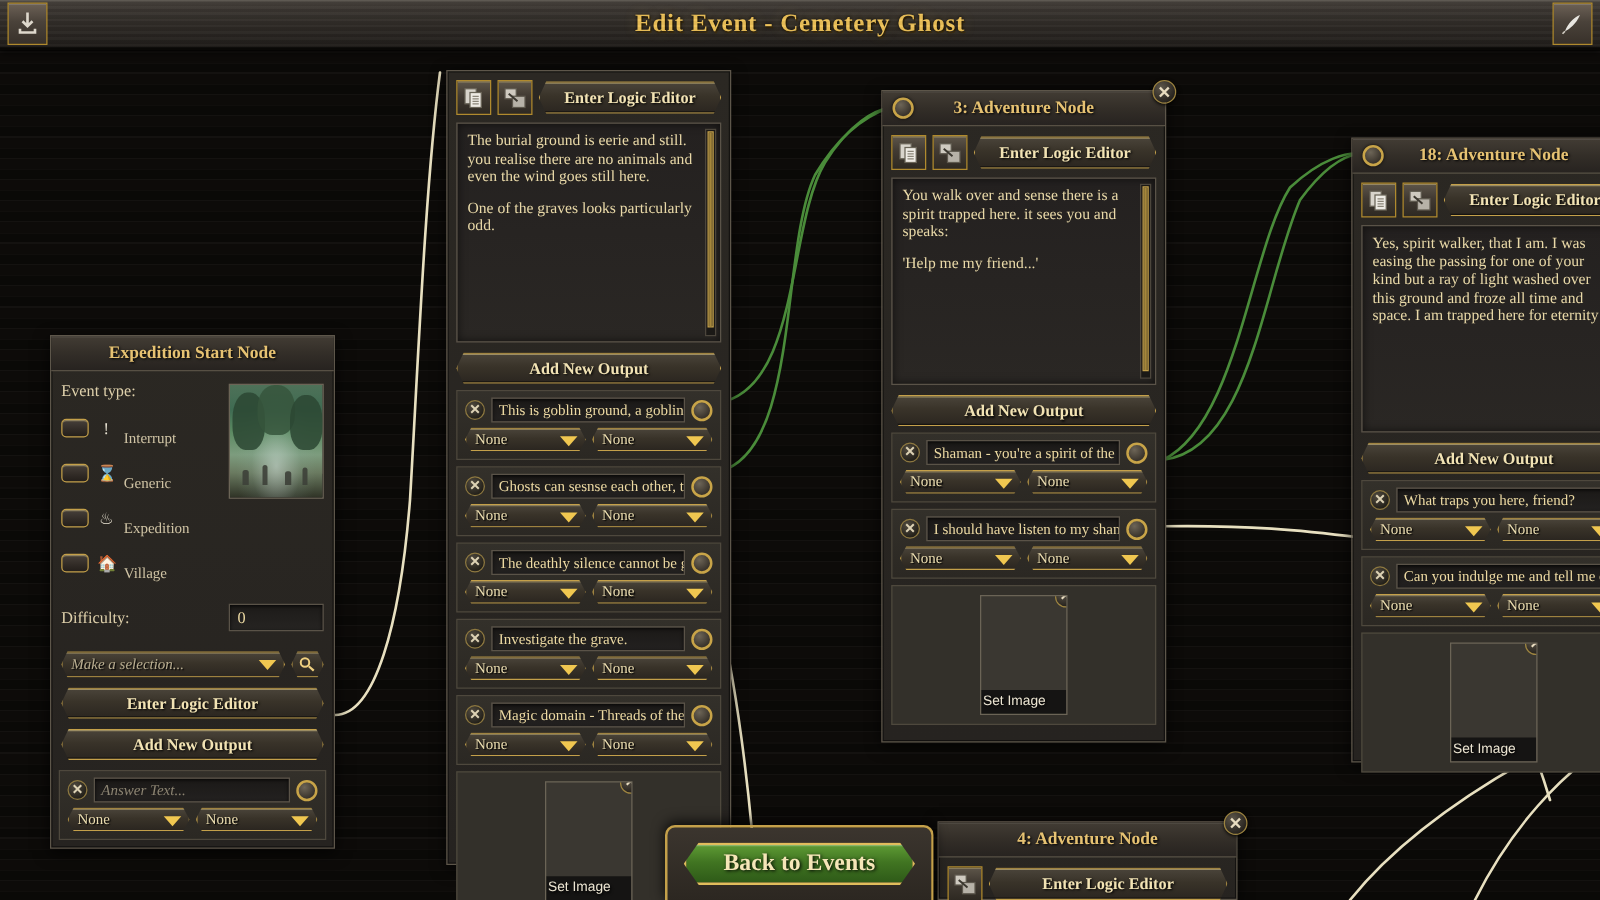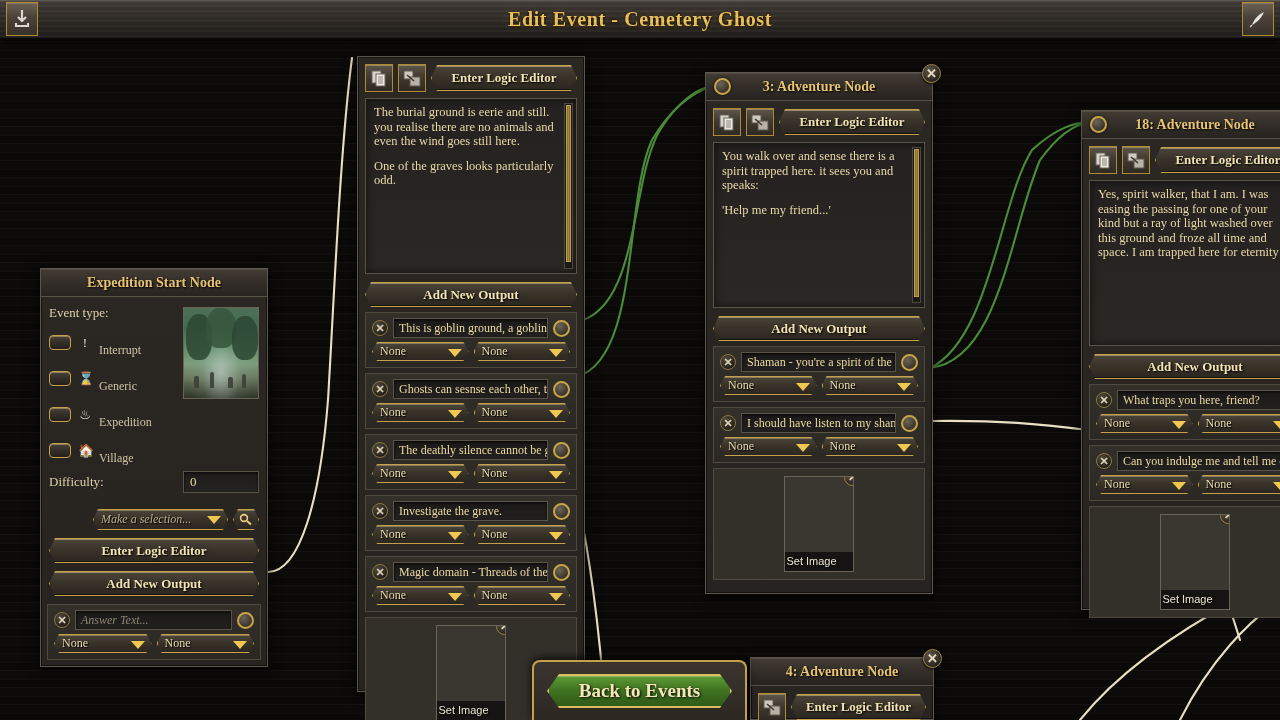--- a/index.html
+++ b/index.html
@@ -362,27 +362,27 @@
           <div class="tree" style="left:48px;top:8px;width:26px;height:44px;"></div>
           <div class="stone" style="left:10px;top:68px;width:5px;height:12px;"></div>
           <div class="stone" style="left:26px;top:64px;width:4px;height:16px;"></div>
           <div class="stone" style="left:44px;top:69px;width:5px;height:11px;"></div>
           <div class="stone" style="left:58px;top:66px;width:4px;height:14px;"></div>
         </div>
         <div class="cap">Set Image</div>
       </div>
     </div>
 
-    <div style="display:flex; align-items:center; gap:8px; margin-top:0;">
+    <div style="display:flex; align-items:center; gap:8px; margin-top:12px;">
       <div class="lbl">Difficulty:</div>
       <div class="numfield" style="width:76px;margin-left:auto;">0</div>
     </div>
 
     <div style="display:flex; gap:5px; margin-top:16px;">
-      <div class="dd it" style="height:21px;line-height:19px;margin-left:44px;">Make a selection...<span class="caret"></span></div>
+      <div class="dd it" style="height:21px;line-height:19px;">Make a selection...<span class="caret"></span></div>
       <div class="searchbtn">
         <svg width="14" height="13" viewBox="0 0 14 13">
           <circle cx="5" cy="5" r="3.4" stroke="#f0d080" stroke-width="1.6" fill="none"></circle>
           <path d="M8 8 L12 11.5" stroke="#f0d080" stroke-width="1.8"></path>
         </svg>
       </div>
     </div>
 
     <div class="gbtn wide" style="margin-top:8px;height:25px;">Enter Logic Editor</div>
     <div class="gbtn wide" style="margin-top:8px;height:25px;">Add New Output</div>
@@ -623,21 +623,21 @@
 
     <div class="imgwrap" style="height:112px;">
       <div class="imgbox" style="width:70px;height:96px;">
         <span class="xcorner">✕</span>
         <div class="cap">Set Image</div>
       </div>
     </div>
   </div>
 </div>
 
-<div class="panel" style="left:750px; top:657px; width:184px; height:63px;">
+<div class="panel" style="left:750px; top:657px; width:240px; height:63px;">
   <div class="panel-head">
     <span class="ttl">4: Adventure Node</span>
     <span class="closex">✕</span>
   </div>
   <div class="panel-body" style="padding:7px;">
     <div class="toolrow" style="margin-bottom:0;">
       <div class="iconbtn">
         <svg width="18" height="17" viewBox="0 0 18 17">
           <rect x="1" y="1" width="9" height="8" fill="#cfcac0" stroke="#5e594e"></rect>
           <rect x="7" y="7" width="10" height="9" fill="#b7b2a8" stroke="#5e594e"></rect>

